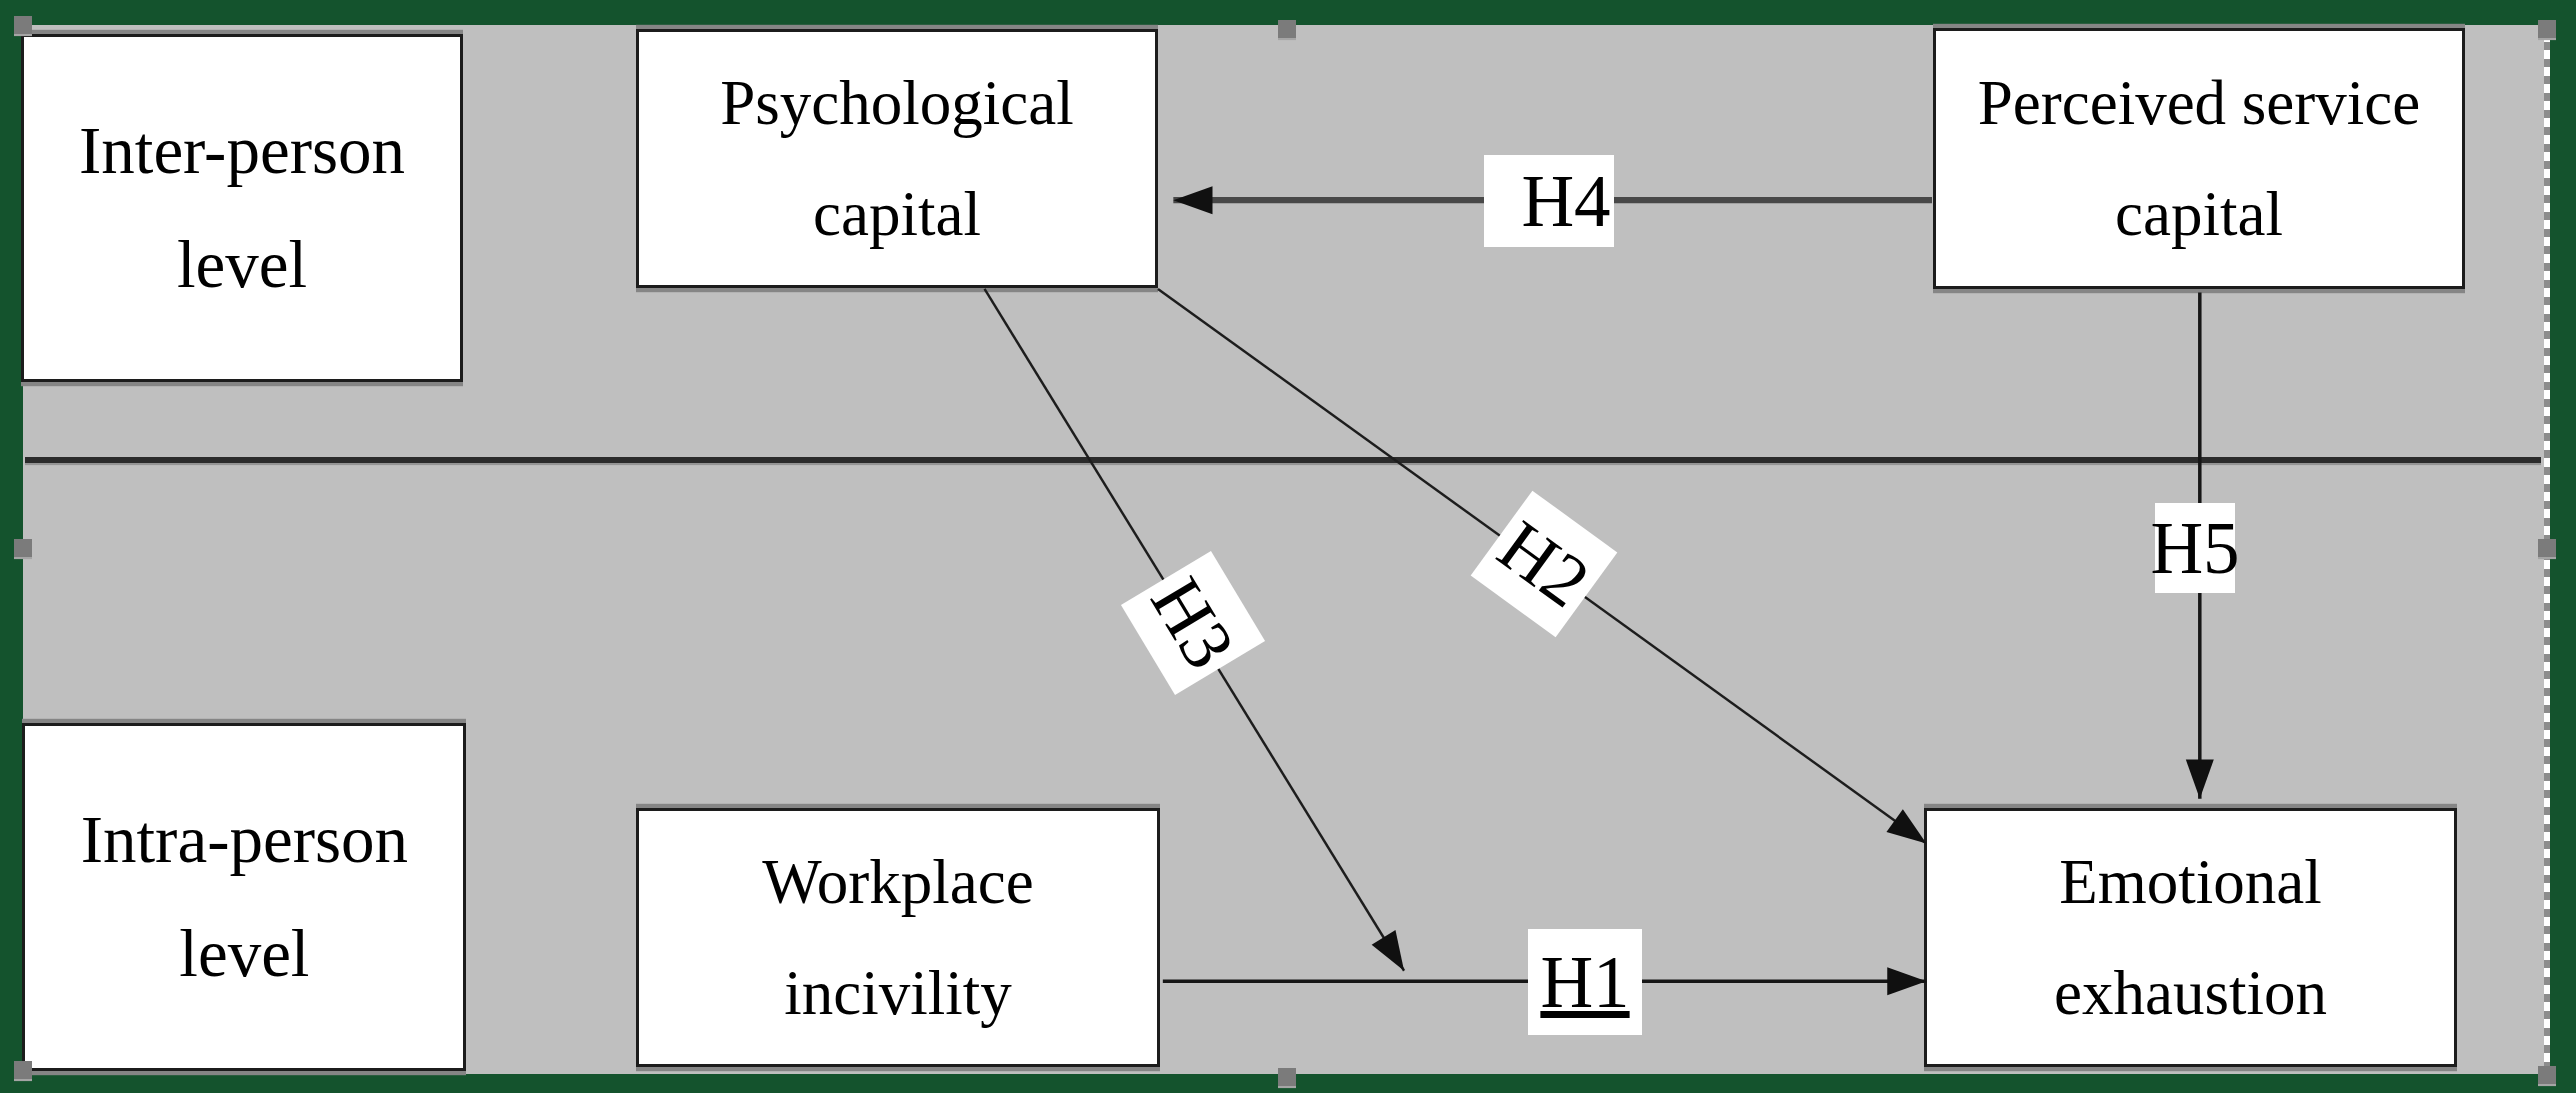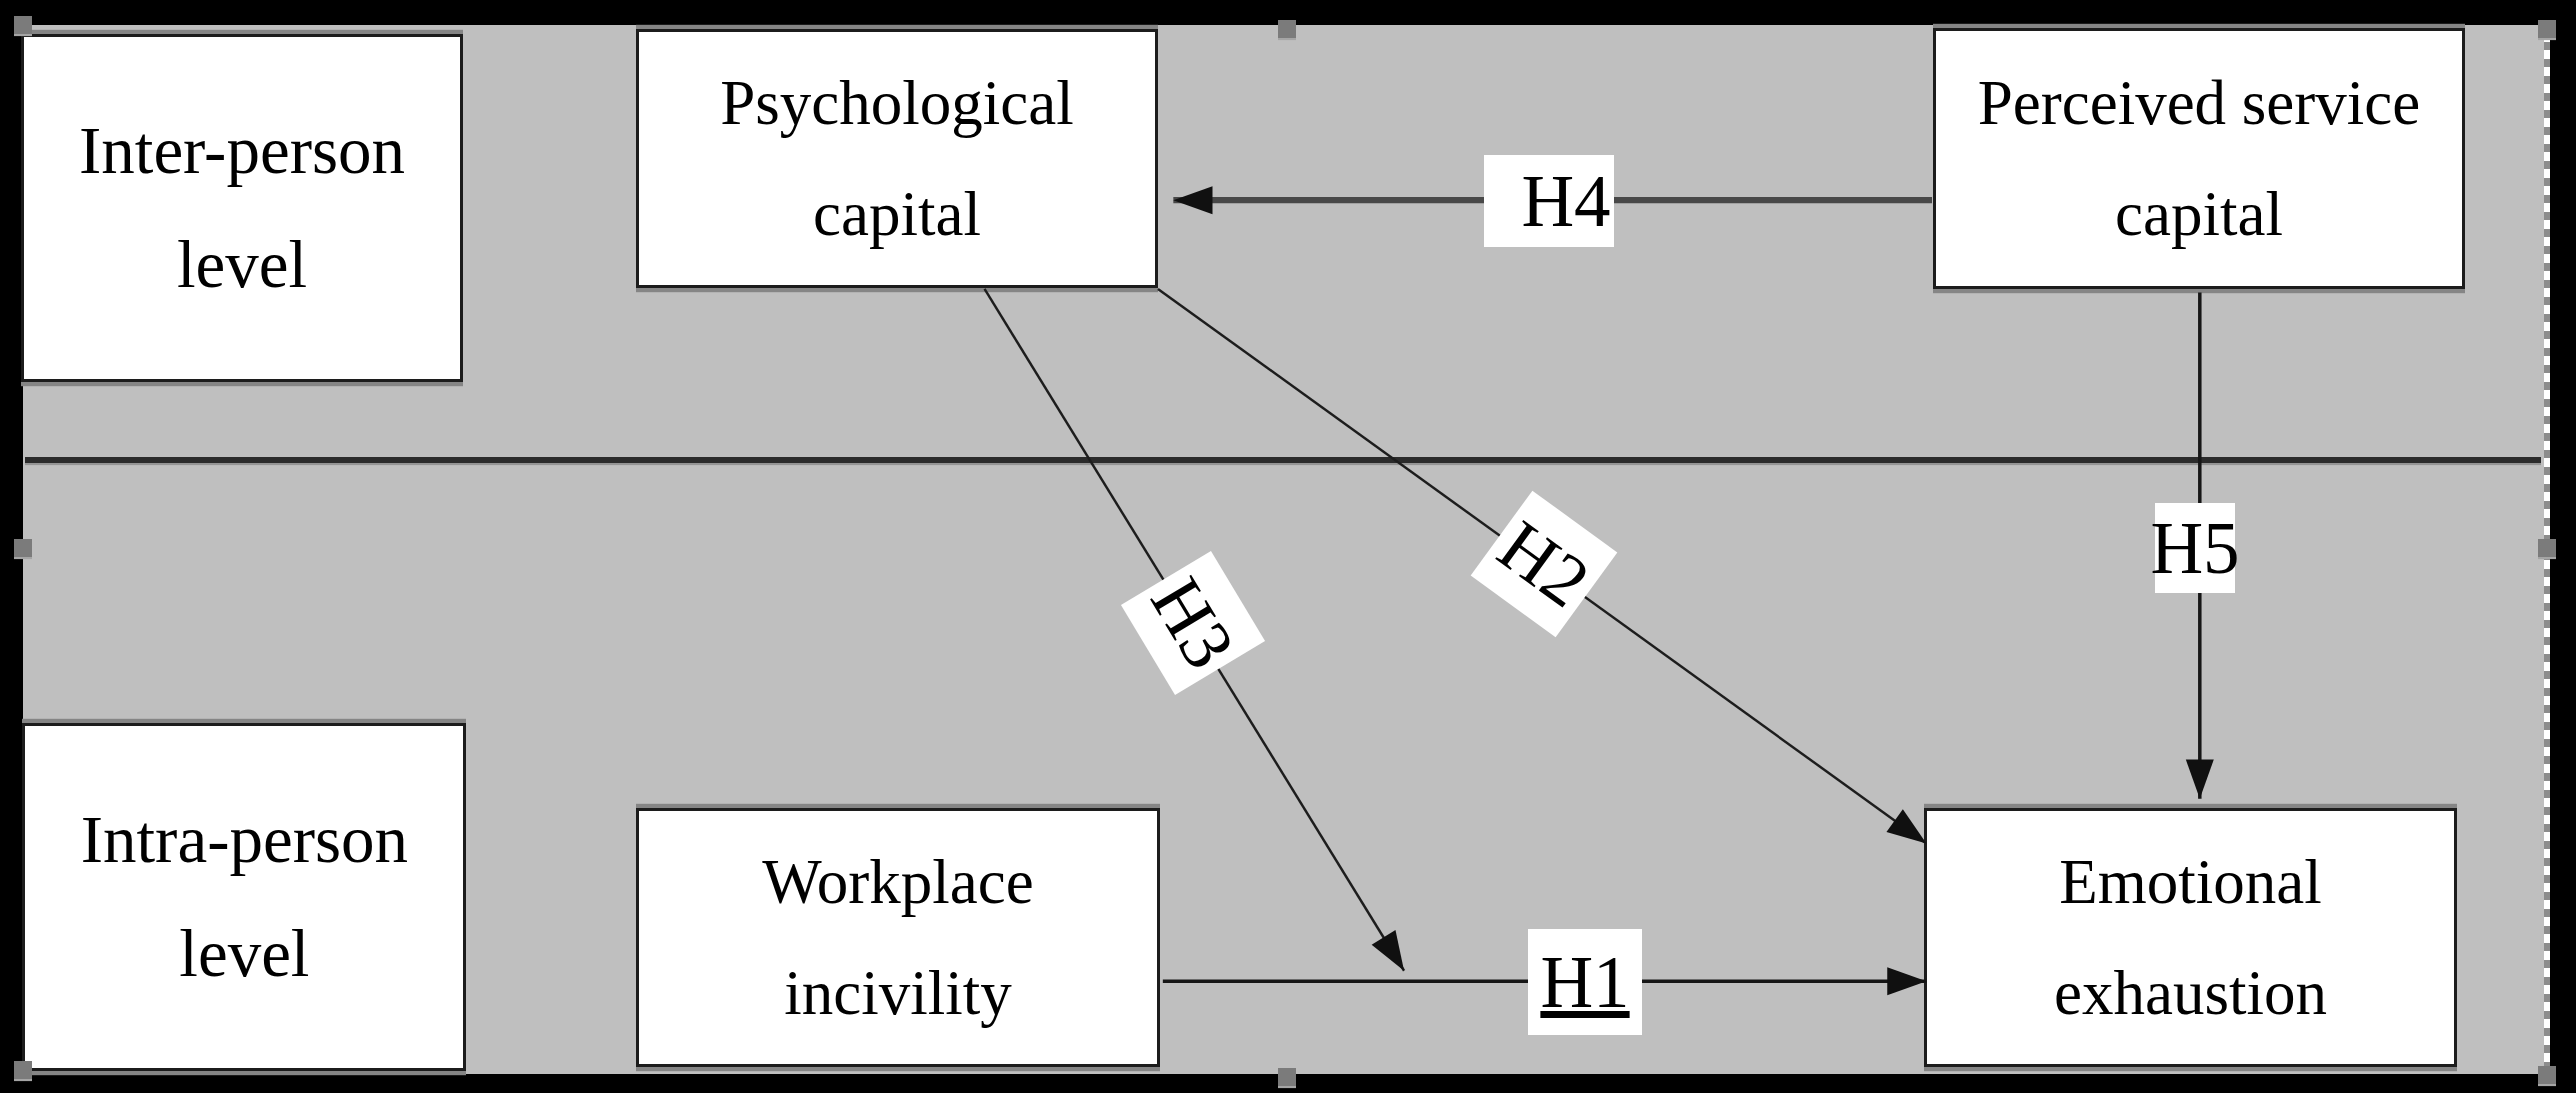--- a/index.html
+++ b/index.html
@@ -8,21 +8,21 @@
     background: #ffffff;
     width: 2576px;
     height: 1094px;
     overflow: hidden;
     font-family: "Liberation Serif", serif;
   }
   #stage {
     position: relative;
     width: 2576px;
     height: 1094px;
-    background: #000000;
+    background: #14532d;
   }
   #canvas {
     position: absolute;
     left: 23px;
     top: 25px;
     width: 2521px;
     height: 1049px;
     background: #bfbfbf;
   }
   #dashed-right {

